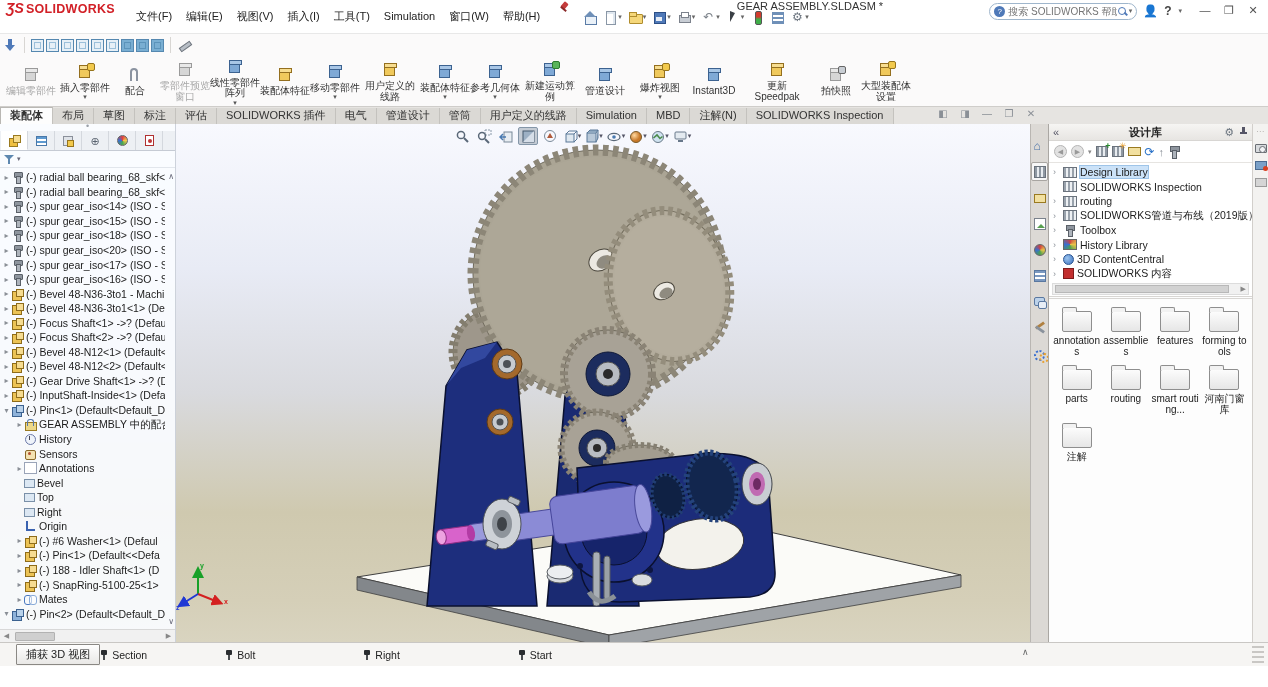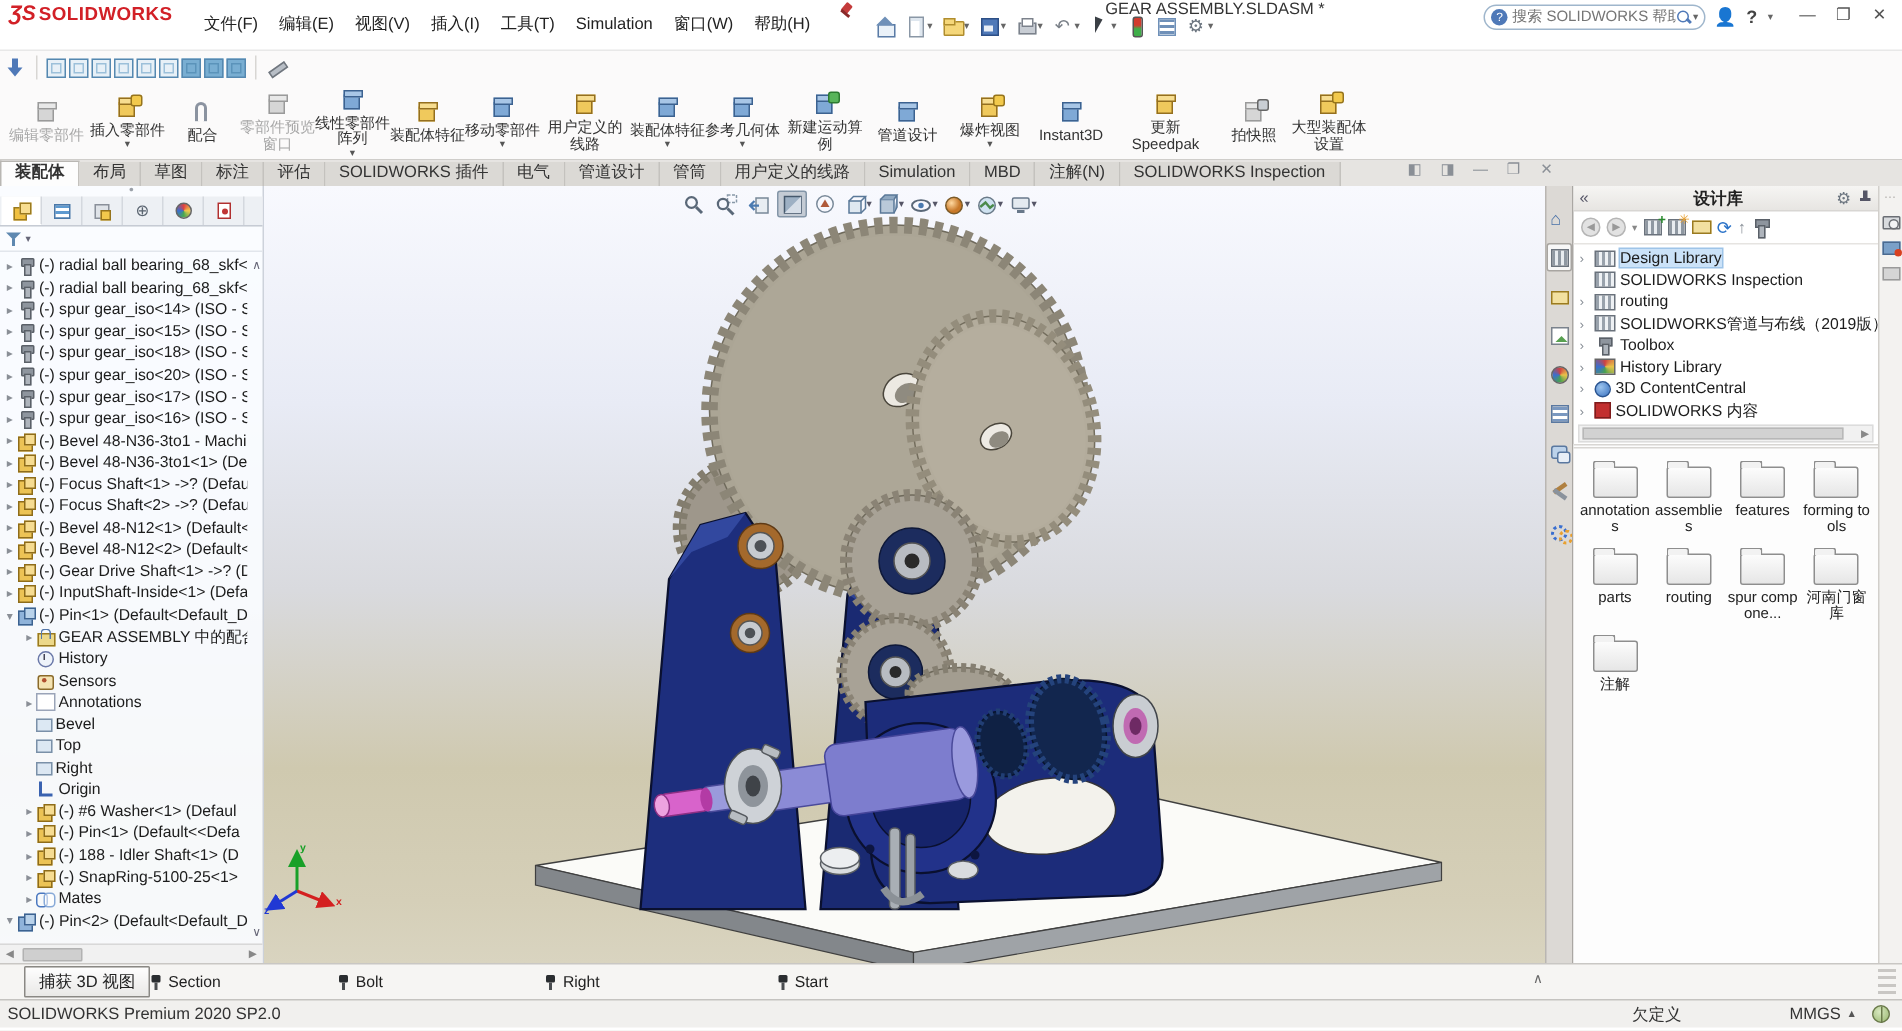--- a/index.html
+++ b/index.html
@@ -1029,21 +1029,21 @@
           <div class="folder-item">
             <div class="folder-glyph"></div>
             <div class="folder-label">parts</div>
           </div>
           <div class="folder-item">
             <div class="folder-glyph"></div>
             <div class="folder-label">routing</div>
           </div>
           <div class="folder-item">
             <div class="folder-glyph"></div>
-            <div class="folder-label">spur compone...</div>
+            <div class="folder-label">smart routing...</div>
           </div>
           <div class="folder-item">
             <div class="folder-glyph"></div>
             <div class="folder-label">河南门窗库</div>
           </div>
           <div class="folder-item">
             <div class="folder-glyph"></div>
             <div class="folder-label">注解</div>
           </div>
         </div>
@@ -1075,21 +1075,14 @@
         <span class="view-chip">
           <span class="chip-pin"></span>
           <span>Start</span>
         </span>
       </span>
     <span class="vb-collapse">∧</span>
     <span class="vb-lines"></span>
   </div>
 
 
-  <div class="status-bar">
-    <span class="sb-version">SOLIDWORKS Premium 2020 SP2.0</span>
-    <span class="sb-state">欠定义</span>
-    <span class="sb-units">MMGS</span>
-    <span class="sb-caret">▲</span>
-    <span class="sb-globe"></span>
-  </div>
 
 </div>
 
 </body></html>

